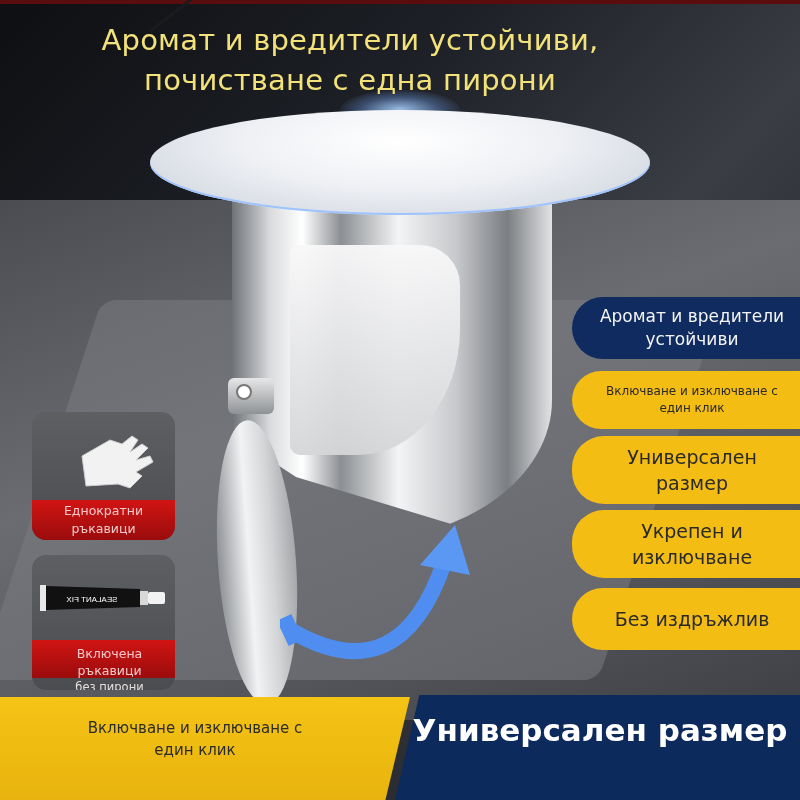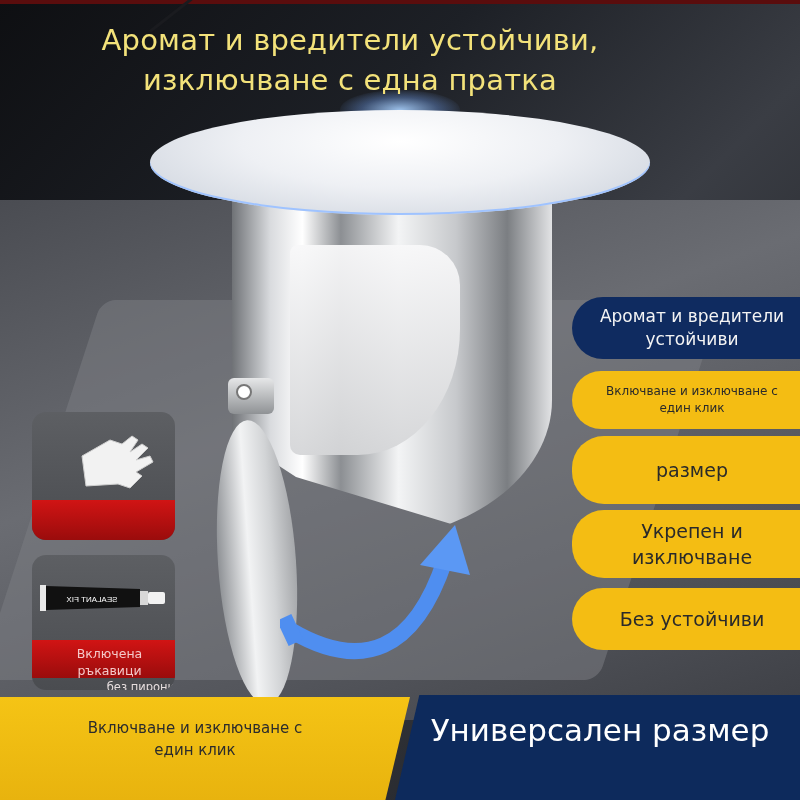--- a/index.html
+++ b/index.html
@@ -43,34 +43,34 @@
   .pill{position:absolute;left:572px;width:240px;border-radius:32px 0 0 32px;display:flex;align-items:center;justify-content:center;text-align:center;}
   .pill.navy{background:#0f2b60;color:#f4f4f4;}
   .pill.yellow{background:#f4bd13;color:#2a2a2a;}
   .pill span{display:block;}
   
   .bottom-yellow{position:absolute;left:0;top:697px;width:410px;height:103px;background:linear-gradient(180deg,#f5c415,#e8b30e);
     clip-path:polygon(0 0,100% 0,94% 100%,0 100%);}
   .bottom-navy{position:absolute;left:395px;top:695px;width:405px;height:105px;background:#0d2a5c;
     clip-path:polygon(6% 0,100% 0,100% 100%,0 100%);}
   .bottom-yellow-text{position:absolute;left:30px;top:717px;width:330px;text-align:center;color:#2c2c2c;font-size:15px;line-height:22px;}
-  .bottom-navy-text{position:absolute;left:410px;top:707px;width:380px;text-align:center;color:#ffffff;font-size:31px;line-height:46px;}
+  .bottom-navy-text{position:absolute;left:410px;top:707px;width:380px;text-align:center;color:#ffffff;font-size:31px;line-height:46px;font-weight:bold;}
 </style>
 </head>
 <body>
 
 <div class="topline"></div>
 <div class="floor"></div>
 <div class="floor-tile"></div>
 <div class="floor-line" style="left:150px;top:30px;width:330px;transform:rotate(-38deg);background:#1a1b1f;"></div>
 <div class="glow"></div>
 
 <div class="title">
   <div>Аромат и вредители устойчиви,</div>
-  <div>изключване с една пратка</div>
+  <div>почистване с една пирони</div>
 </div>
 
 <div>
   <div class="cup"></div>
   <div class="flange"></div>
   <div class="cup-face"></div>
   <div class="flap"></div>
   <div class="hinge"></div>
   <div class="hinge-pin"></div>
 </div>
@@ -78,64 +78,69 @@
   <path d="M10 110 Q 120 175 165 40" fill="none" stroke="#4f8ef0" stroke-width="16" stroke-linecap="butt"></path>
   <polygon points="140,45 175,5 190,55" fill="#5b98f4"></polygon>
   <rect x="2" y="96" width="16" height="28" fill="#4f8ef0" transform="rotate(-25 10 110)"></rect>
 </svg>
 
 <div class="card" style="top:412px;height:128px;">
   <svg class="glove" viewBox="0 0 75 60">
     <path d="M2 22 L30 6 L42 10 L52 2 L58 6 L50 18 L62 10 L68 14 L56 26 L70 22 L73 28 L56 38 L62 42 L50 54 L38 50 L6 52 Z" fill="#f2f2f2" stroke="#cfcfcf" stroke-width="1"></path>
   </svg>
   <div class="band" style="height:40px;"></div>
+  <div class="lbl" style="top:90px;">
+    <div>Еднократни</div>
+    <div>ръкавици</div>
+  </div>
 </div>
 
 <div class="card" style="top:555px;height:135px;">
   <svg class="tube" viewBox="0 0 125 30">
     <rect x="0" y="2" width="6" height="26" fill="#e9e9e9"></rect>
     <polygon points="6,3 100,6 100,24 6,27" fill="#111"></polygon>
     <rect x="100" y="8" width="8" height="14" fill="#d8d8d8"></rect>
     <rect x="108" y="9" width="17" height="12" rx="2" fill="#f2f2f2"></rect>
     <text x="52" y="19" font-size="8" fill="#fff" text-anchor="middle" font-family="Liberation Sans, sans-serif" transform="scale(-1,1) translate(-104,0)">SEALANT FIX</text>
   </svg>
   <div class="band" style="height:38px;bottom:12px;"></div>
   <div class="lbl" style="top:90px;line-height:17px;padding-left:12px;">
     <div>Включена</div>
     <div>ръкавици</div>
-    <div style="color:#e6dede;font-size:11.5px;text-align:right;">без пирони</div>
+    <div style="color:#e6dede;font-size:11.5px;">без пирони</div>
   </div>
 </div>
 
 <div class="pill navy" style="top:297px;height:62px;font-size:17px;line-height:23px;">
   <div>
       <span>Аромат и вредители</span>
       <span>устойчиви</span>
     </div>
 </div>
 <div class="pill yellow" style="top:371px;height:58px;font-size:12px;line-height:17px;">
   <div>
       <span>Включване и изключване с</span>
       <span>един клик</span>
     </div>
 </div>
 <div class="pill yellow" style="top:436px;height:68px;font-size:19px;line-height:26px;">
   <div>
+      <span>Универсален</span>
       <span>размер</span>
     </div>
 </div>
 <div class="pill yellow" style="top:510px;height:68px;font-size:19px;line-height:26px;">
   <div>
       <span>Укрепен и</span>
       <span>изключване</span>
     </div>
 </div>
 <div class="pill yellow" style="top:588px;height:62px;font-size:19px;line-height:26px;">
   <div>
-      <span>Без устойчиви</span>
+      <span>Без издръжлив</span>
     </div>
 </div>
 
 <div class="bottom-yellow"></div>
 <div class="bottom-navy"></div>
 <div class="bottom-yellow-text">
   <div>Включване и изключване с</div>
   <div>един клик</div>
 </div>
 <div class="bottom-navy-text">Универсален размер</div>

